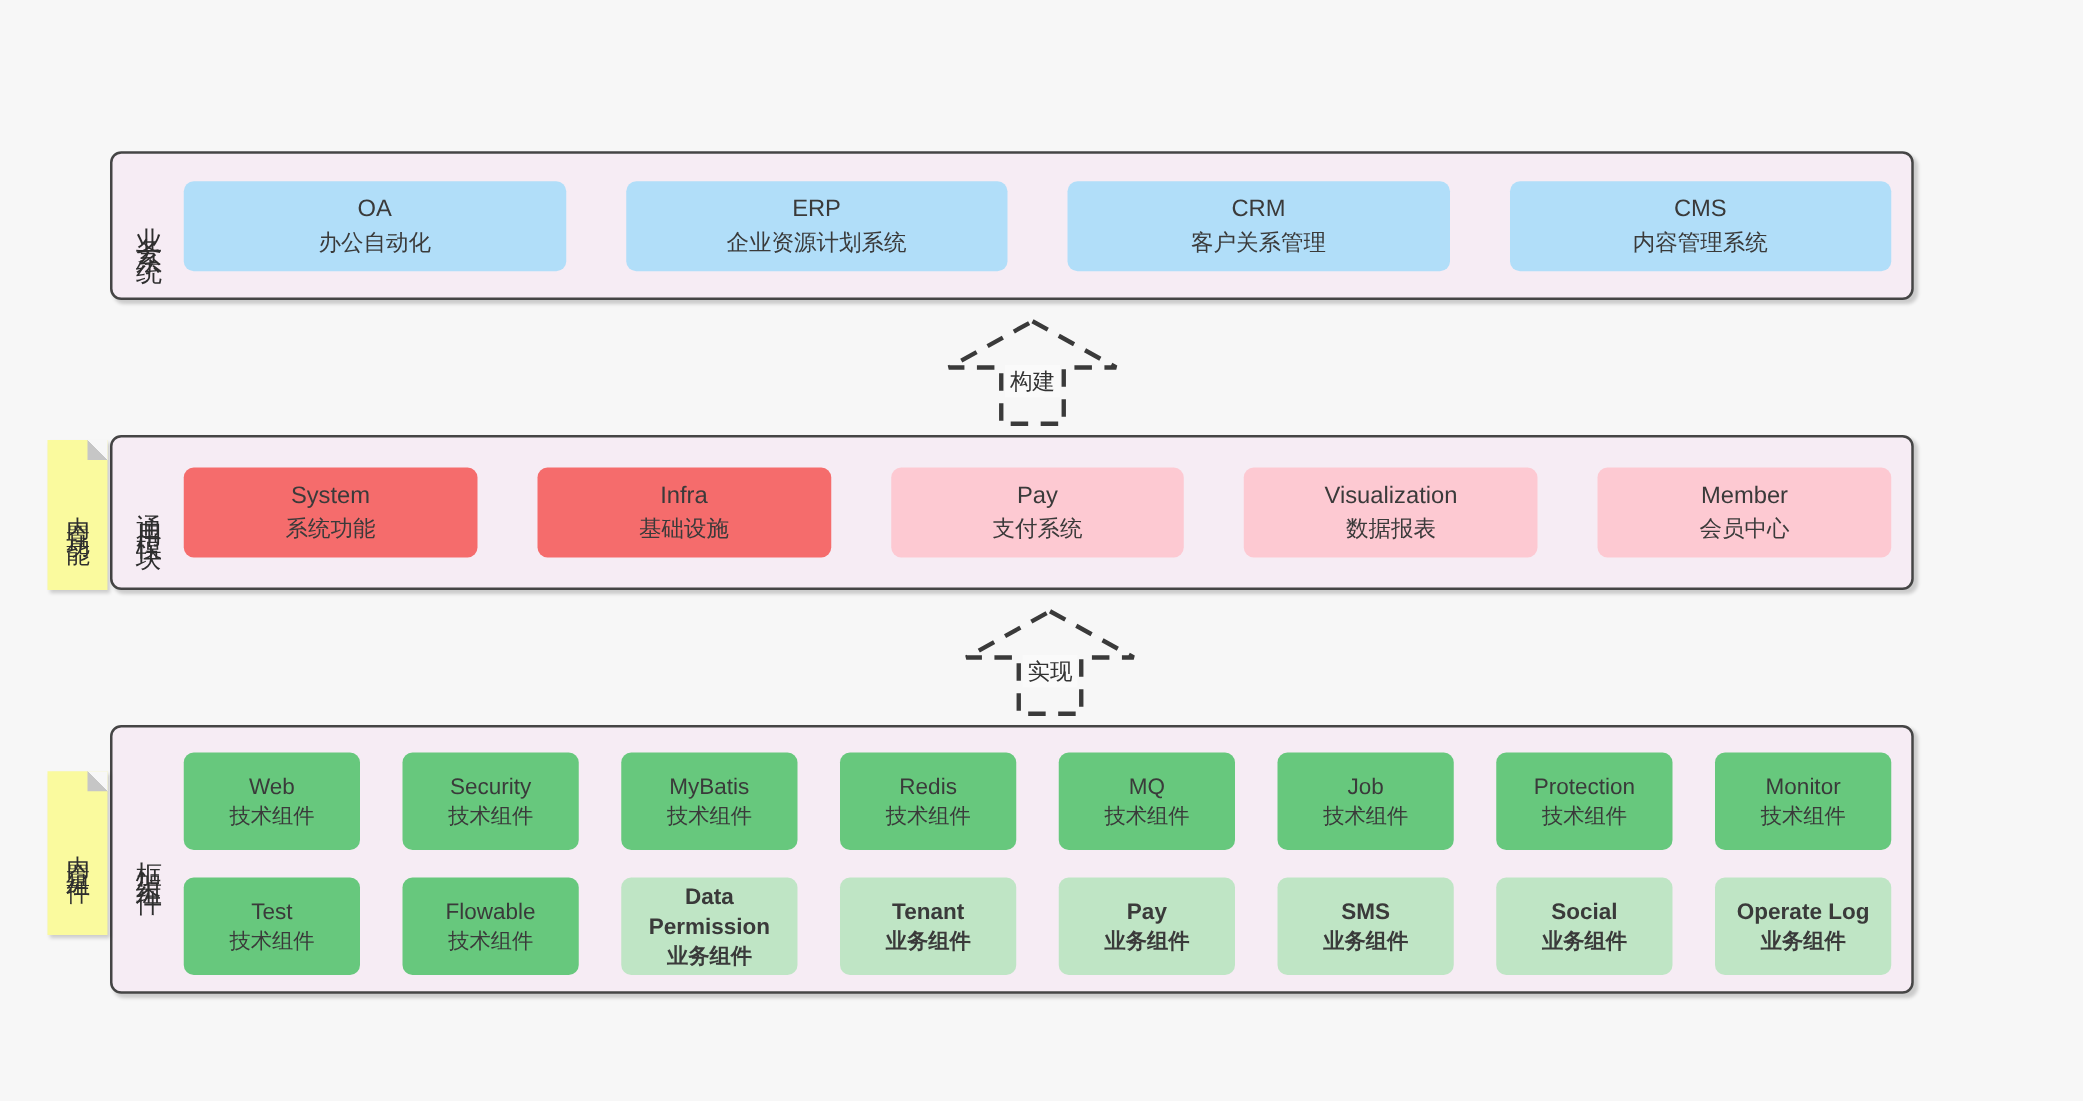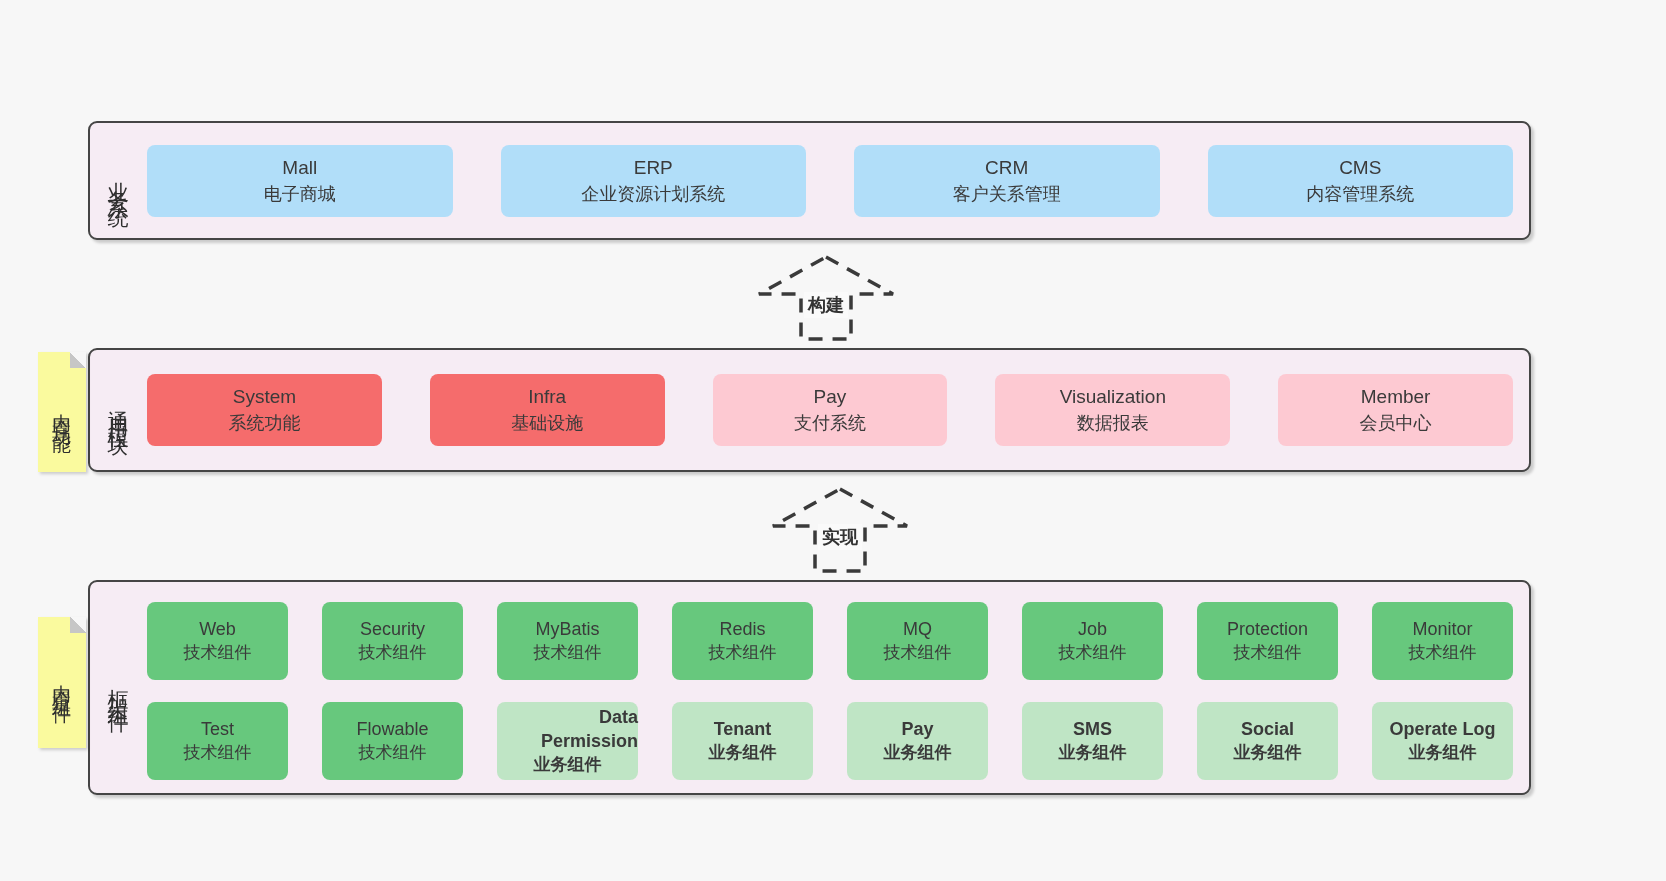--- a/index.html
+++ b/index.html
@@ -34,59 +34,59 @@
   .blue{background:#b1def9;}
   .red{background:#f56c6c;}
   .pink{background:#fdc9d2;}
   .green{background:#67c87d;}
   .lightgreen{background:#bfe5c5;font-weight:bold;}
   
   .grid{
     flex:1;display:grid;grid-template-columns:repeat(8,1fr);
     column-gap:34px;row-gap:22px;padding:20px 16px 17px 0;
   }
-  .grid .box{height:auto;min-height:78px;font-size:17px;line-height:24px;text-align:right;}
+  .grid .box{height:auto;min-height:78px;font-size:17px;line-height:24px;}
   .grid .box-name{font-size:18px;}
   
   .note{
     position:absolute;left:38px;width:48px;background:#fafa9e;
     box-shadow:2px 2px 3px rgba(0,0,0,0.18);
     display:flex;align-items:center;justify-content:center;
   }
   #note1{top:352px;height:120px;}
   #note2{top:617px;height:131px;}
   .note-fold{
     position:absolute;top:0;right:0;width:16px;height:16px;
     background:linear-gradient(to bottom left,#f7f7f7 0 50%,#c6c6c6 50% 100%);
   }
   .note-text{
     writing-mode:vertical-lr;text-orientation:upright;
     font-size:19px;letter-spacing:7px;line-height:1;color:#2e2e2e;
   }
   
-  .arrow{position:absolute;width:140px;height:88px;font-weight:bold;}
+  .arrow{position:absolute;width:140px;height:88px;}
   #arrow1{left:756px;top:254px;}
   #arrow2{left:770px;top:486px;}
   .arrow svg{position:absolute;left:0;top:0;}
   .arrow-label{
     position:absolute;left:50%;top:38px;transform:translateX(-50%);
     background:#fafafa;padding:1px 4px;font-size:18px;color:#333;white-space:nowrap;
   }
 </style>
 </head>
 <body>
 
 <section class="panel" id="s1">
   <div class="v-label">
     <span>业务系统</span>
   </div>
   <div class="boxes">
     <div class="box blue">
-      <div class="box-name">Mall</div>
-      <div class="box-sub">电子商城</div>
+      <div class="box-name">OA</div>
+      <div class="box-sub">办公自动化</div>
     </div>
     <div class="box blue">
       <div class="box-name">ERP</div>
       <div class="box-sub">企业资源计划系统</div>
     </div>
     <div class="box blue">
       <div class="box-name">CRM</div>
       <div class="box-sub">客户关系管理</div>
     </div>
     <div class="box blue">

